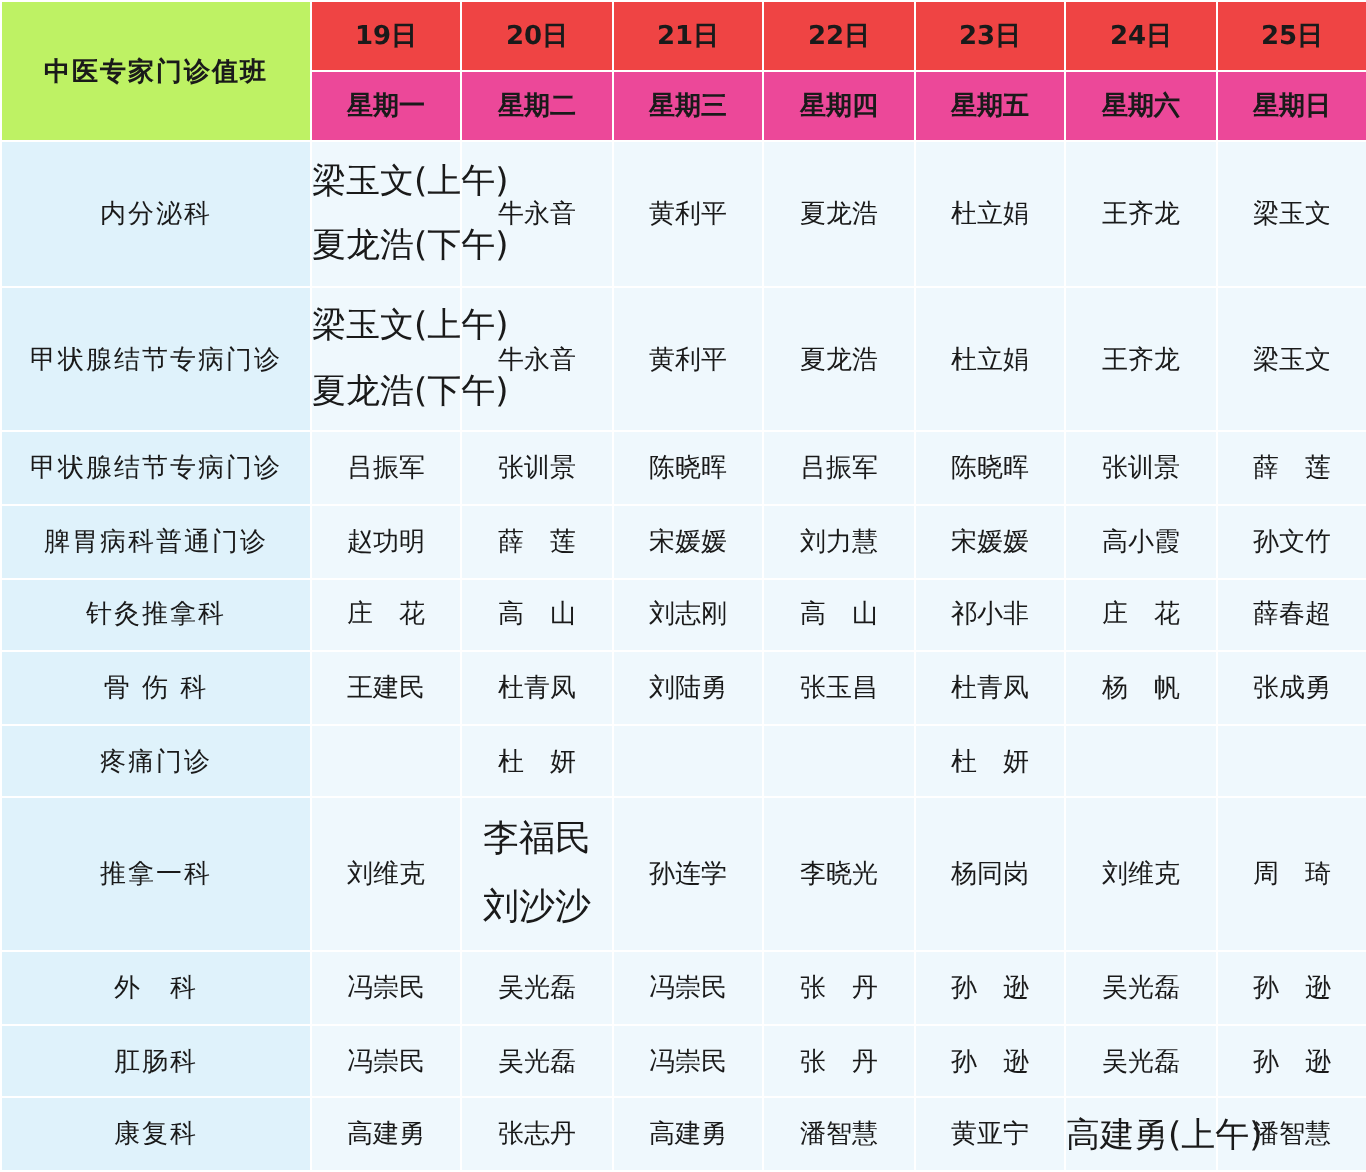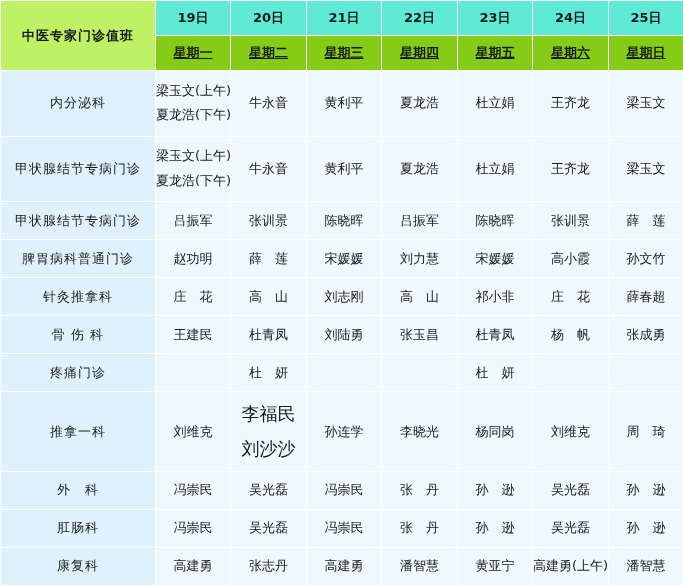--- a/index.html
+++ b/index.html
@@ -28,33 +28,32 @@
     color: #1a1a1a;
   }
   .corner {
     background: #bef264;
     color: #ffffff;
     font-weight: bold;
     font-size: 14px;
     letter-spacing: 1px;
   }
   .dayhdr {
-    background: #5eead4;
+    background: #ef4444;
     color: #ffffff;
     font-weight: bold;
     font-size: 15px;
     height: 34px;
   }
   .weekhdr {
-    background: #84cc16;
+    background: #ec4899;
     color: #ffffff;
     font-weight: bold;
     font-size: 14px;
     height: 34px;
-    text-decoration: underline;
   }
   .dept {
     background: #dff2fb;
     font-weight: normal;
     font-size: 14px;
     color: #111111;
     letter-spacing: 1px;
   }
   .cell {
     background: #eff8fd;
@@ -64,21 +63,21 @@
   .sub {
     display: block;
     line-height: 1.9;
     white-space: nowrap;
     font-size: 18px;
   }
   .single {
     white-space: nowrap;
   }
   .small {
-    font-size: 13px;
+    font-size: 17px;
   }
   .rowtall td { height: 56px; }
   .rowmid td { height: 32px; }
   .rowxl td { height: 62px; }
 </style>
 </head>
 <body>
 
 <table id="sched">
   <colgroup>

